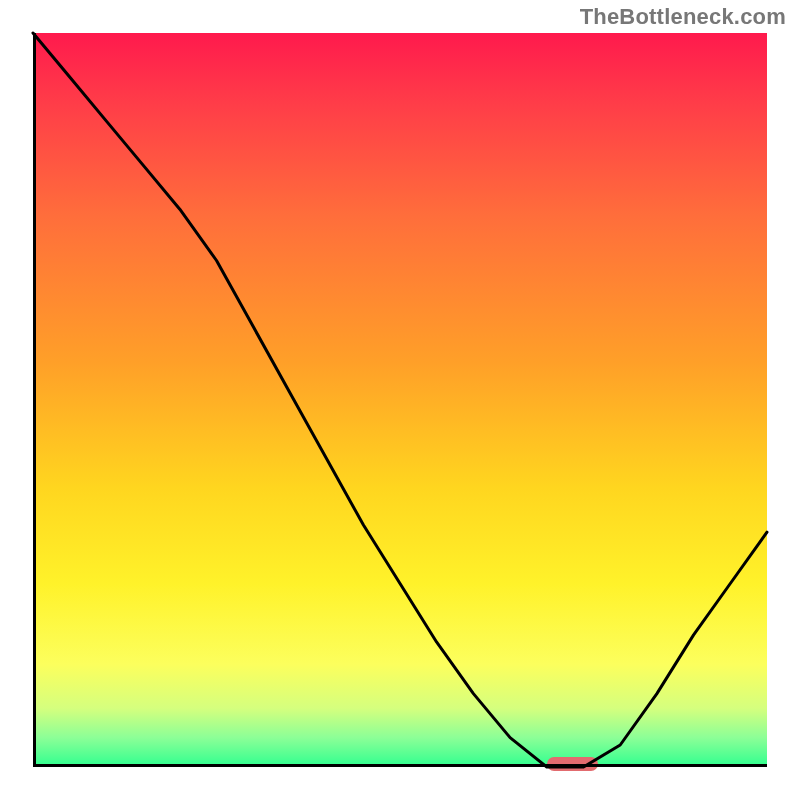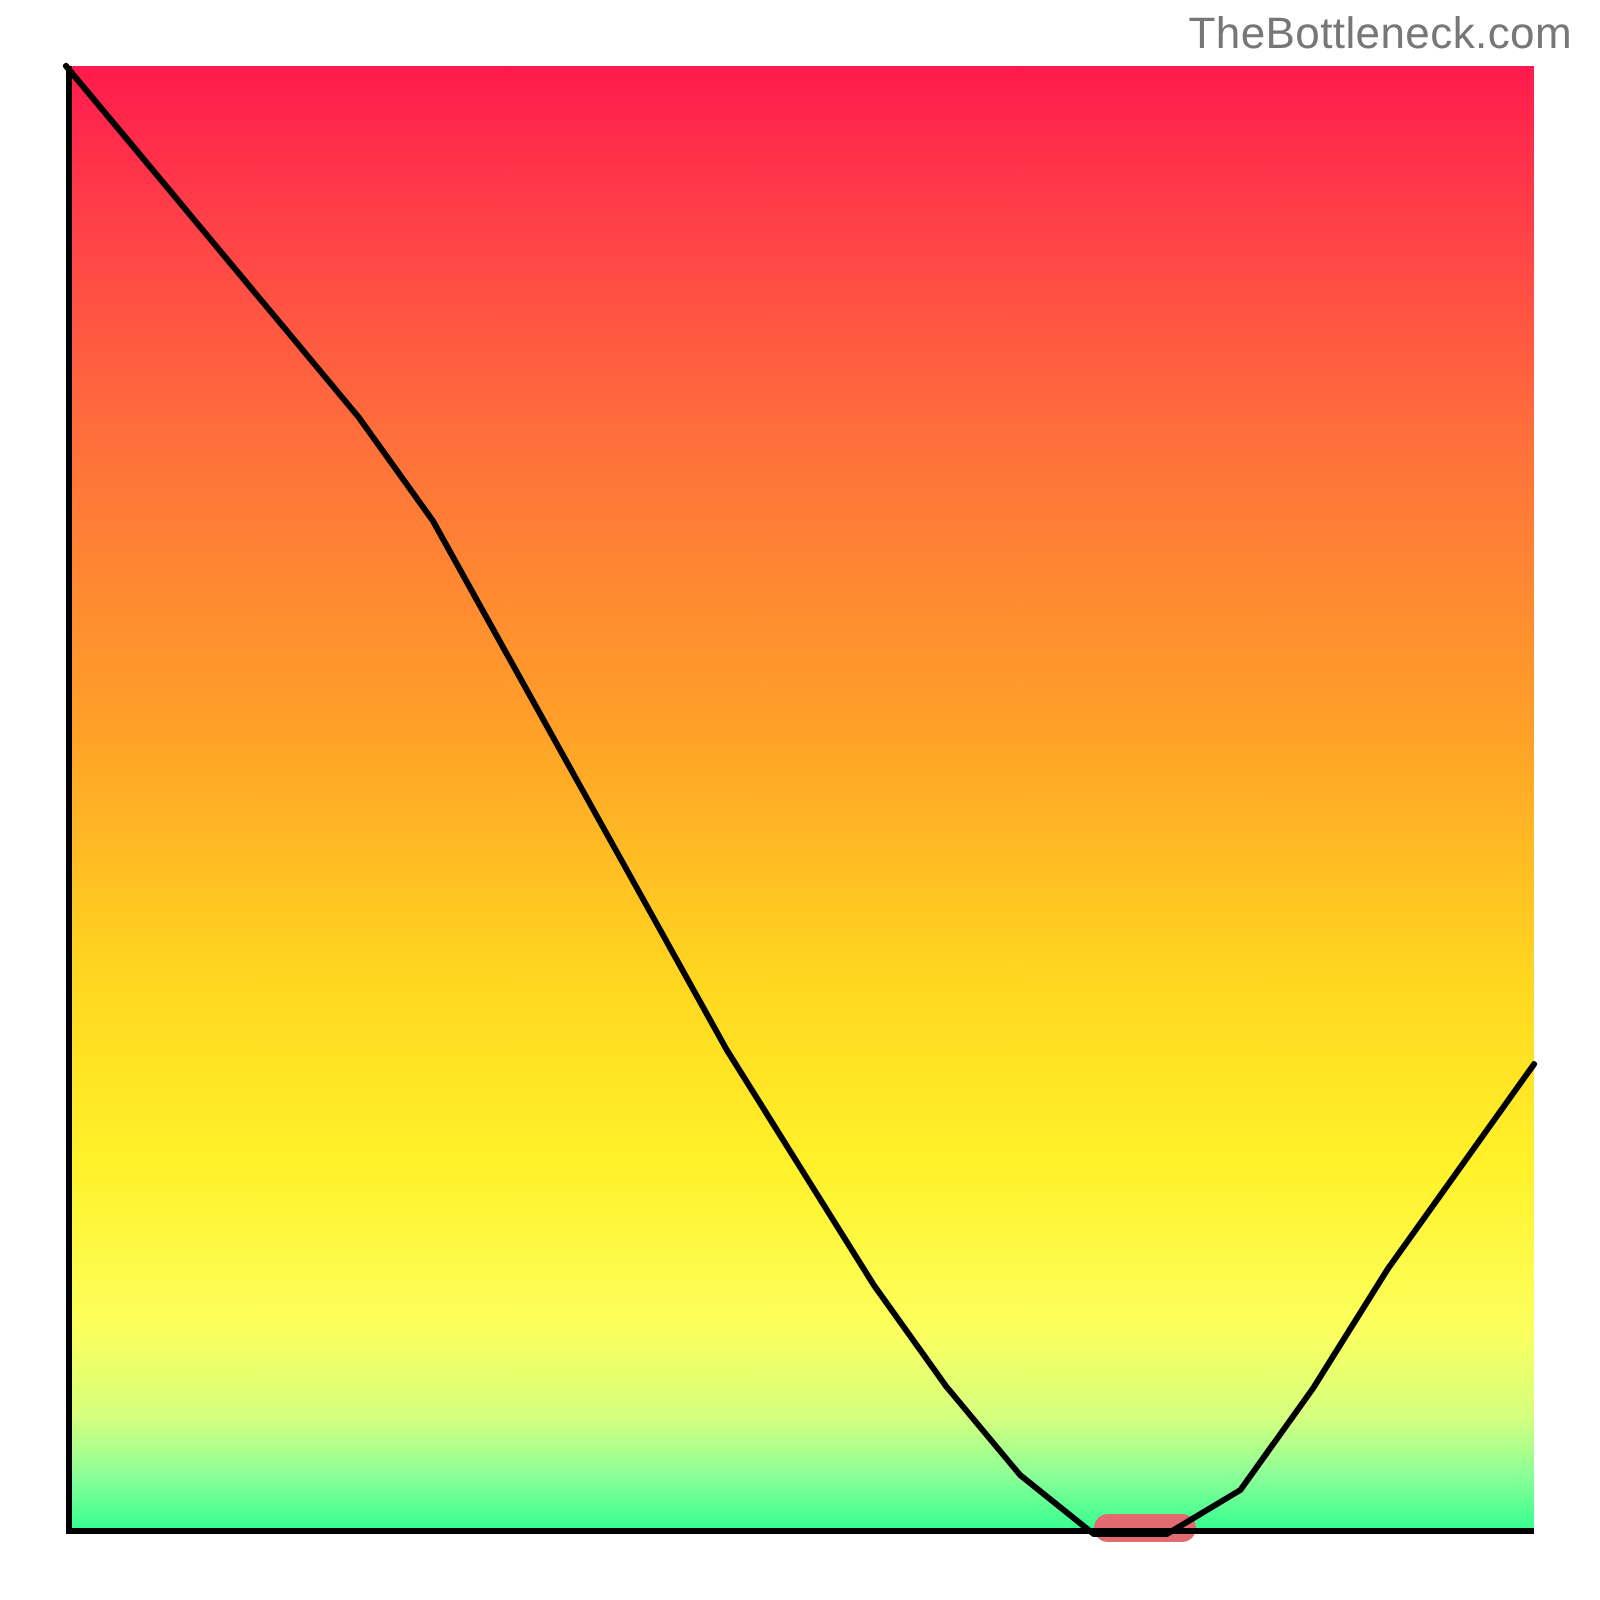--- a/index.html
+++ b/index.html
@@ -15,21 +15,21 @@
     position: relative;
     width: 800px;
     height: 800px;
   }
   .watermark {
     position: absolute;
     top: 4px;
     right: 14px;
     color: #777;
     font-size: 22px;
-    font-weight: 400;
+    font-weight: 700;
     letter-spacing: 0.2px;
   }
   .plot {
     position: absolute;
     left: 33px;
     top: 33px;
     width: 734px;
     height: 734px;
     box-sizing: border-box;
   }

